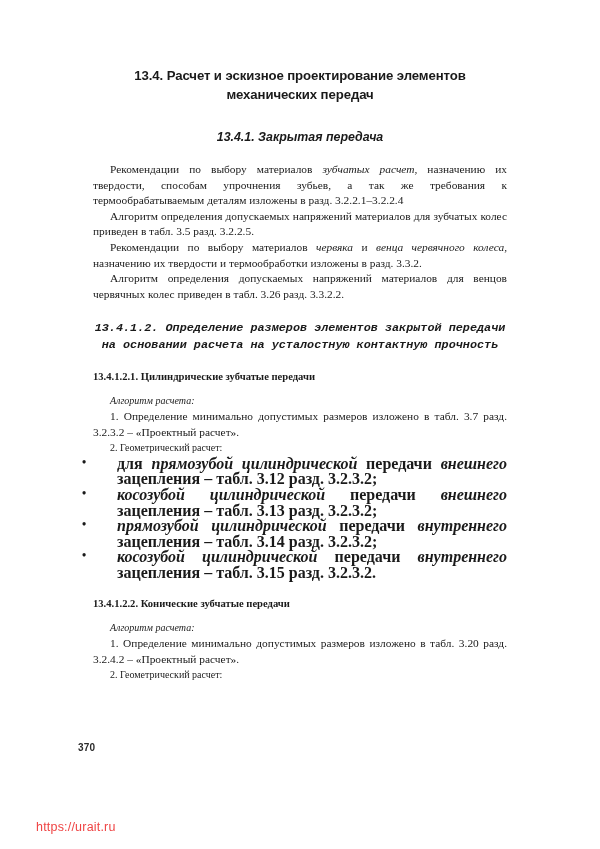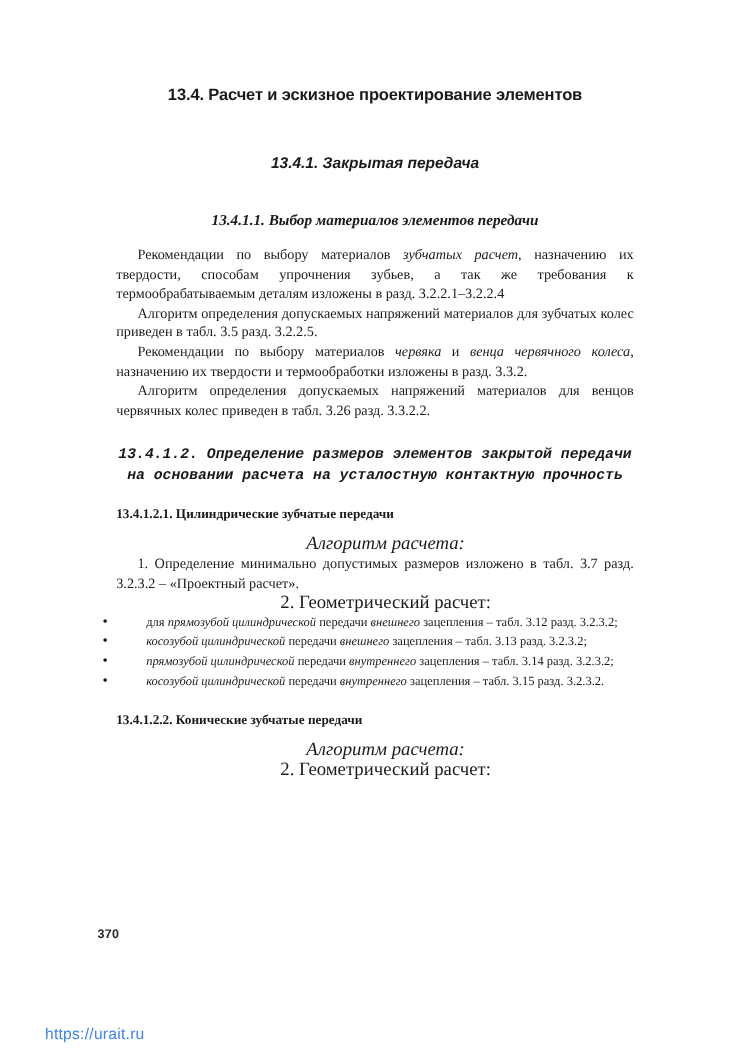--- a/index.html
+++ b/index.html
@@ -37,21 +37,21 @@
     padding-top: 66px;
     letter-spacing: -0.1px;
   }
   .h-sub1 {
     font-family: "Liberation Sans", "DejaVu Sans", sans-serif;
     font-weight: bold;
     font-style: italic;
     font-size: 12.4px;
     line-height: 16px;
     text-align: center;
-    margin: 16px;
+    margin: 4px;
     padding-top: 21px;
   }
   .h-sub2 {
     font-family: "Liberation Serif", "DejaVu Serif", serif;
     font-weight: bold;
     font-style: italic;
     font-size: 12.2px;
     line-height: 16px;
     text-align: center;
     margin: 0;
@@ -81,42 +81,43 @@
   p.body {
     font-size: 11.4px;
     line-height: 15.6px;
     text-align: justify;
     text-indent: 17px;
     margin: 0;
     hyphens: manual;
   }
   p.body.first { padding-top: 13px; }
   p.lead {
-    font-size: 15px;
+    font-size: 10px;
     line-height: 15.6px;
-    text-align: center;
+    text-align: left;
     text-indent: 17px;
     margin: 0;
   }
   p.lead.gap { padding-top: 9px; }
   .it { font-style: italic; }
 
   
   ul.bullets {
     list-style: none;
     margin: 0;
     padding: 0;
   }
   ul.bullets li {
     position: relative;
     padding-left: 24px;
-    font-size: 10px;
+    font-size: 16px;
     line-height: 15.6px;
     text-align: justify;
     margin: 0;
+    font-weight: bold;
   }
   ul.bullets li::before {
     content: "\2022";
     position: absolute;
     left: -11px;
     top: -1px;
     font-size: 12px;
     color: #1a1a1a;
   }
   ul.bullets.tight li { text-align: left; }
@@ -131,38 +132,38 @@
     font-weight: bold;
     color: #2b2b2b;
     letter-spacing: 0.2px;
   }
   .watermark {
     position: absolute;
     left: 36px;
     top: 820px;
     font-family: "Liberation Sans", "DejaVu Sans", sans-serif;
     font-size: 12.5px;
-    color: #3b82f6;
+    color: #ef4444;
     letter-spacing: 0.2px;
   }
 </style>
 </head>
 <body>
 
 <div class="page">
   <div class="content">
 
     <h1 class="h-main">
       <span>13.4. Расчет и эскизное проектирование элементов</span><br>
+      <span>механических передач</span>
     </h1>
 
 
     <h2 class="h-sub1">13.4.1. Закрытая передача</h2>
 
-    <h3 class="h-sub2">13.4.1.1. Выбор материалов элементов передачи</h3>
 
     <p class="body first"><span>Рекомендации по выбору материалов </span><span class="it">зубчатых расчет</span><span>, назначению их твердости, способам упрочнения зубьев, а так же требования к термообрабатываемым деталям изложены в разд. 3.2.2.1–3.2.2.4</span></p>
 
     <p class="body">Алгоритм определения допускаемых напряжений материалов для зубчатых колес приведен в табл. 3.5 разд. 3.2.2.5.</p>
 
     <p class="body"><span>Рекомендации по выбору материалов </span><span class="it">червяка</span><span> и </span><span class="it">венца червячного колеса</span><span>, назначению их твердости и термообработки изложены в разд. 3.3.2.</span></p>
 
     <p class="body">Алгоритм определения допускаемых напряжений материалов для венцов червячных колес приведен в табл. 3.26 разд. 3.3.2.2.</p>
 
     <h3 class="h-sub2b">
@@ -182,20 +183,21 @@
       <li><span>для </span><span class="it">прямозубой цилиндрической</span><span> передачи </span><span class="it">внешнего</span><span> зацепления – табл. 3.12 разд. 3.2.3.2;</span></li>
       <li><span></span><span class="it">косозубой цилиндрической</span><span> передачи </span><span class="it">внешнего</span><span> зацепления – табл. 3.13 разд. 3.2.3.2;</span></li>
       <li><span></span><span class="it">прямозубой цилиндрической</span><span> передачи </span><span class="it">внутреннего</span><span> зацепления – табл. 3.14 разд. 3.2.3.2;</span></li>
       <li><span></span><span class="it">косозубой цилиндрической</span><span> передачи </span><span class="it">внутреннего</span><span> зацепления – табл. 3.15 разд. 3.2.3.2.</span></li>
     </ul>
 
     <h4 class="h-sub3">13.4.1.2.2. Конические зубчатые передачи</h4>
 
     <p class="lead gap it">Алгоритм расчета:</p>
 
+    <p class="body">1. Определение минимально допустимых размеров изложено в табл. 3.20 разд. 3.2.4.2 – «Проектный расчет».</p>
 
     <p class="lead">2. Геометрический расчет:</p>
 
 
   </div>
 
   <div class="page-number">370</div>
   <div class="watermark">https://urait.ru</div>
 </div>
 

